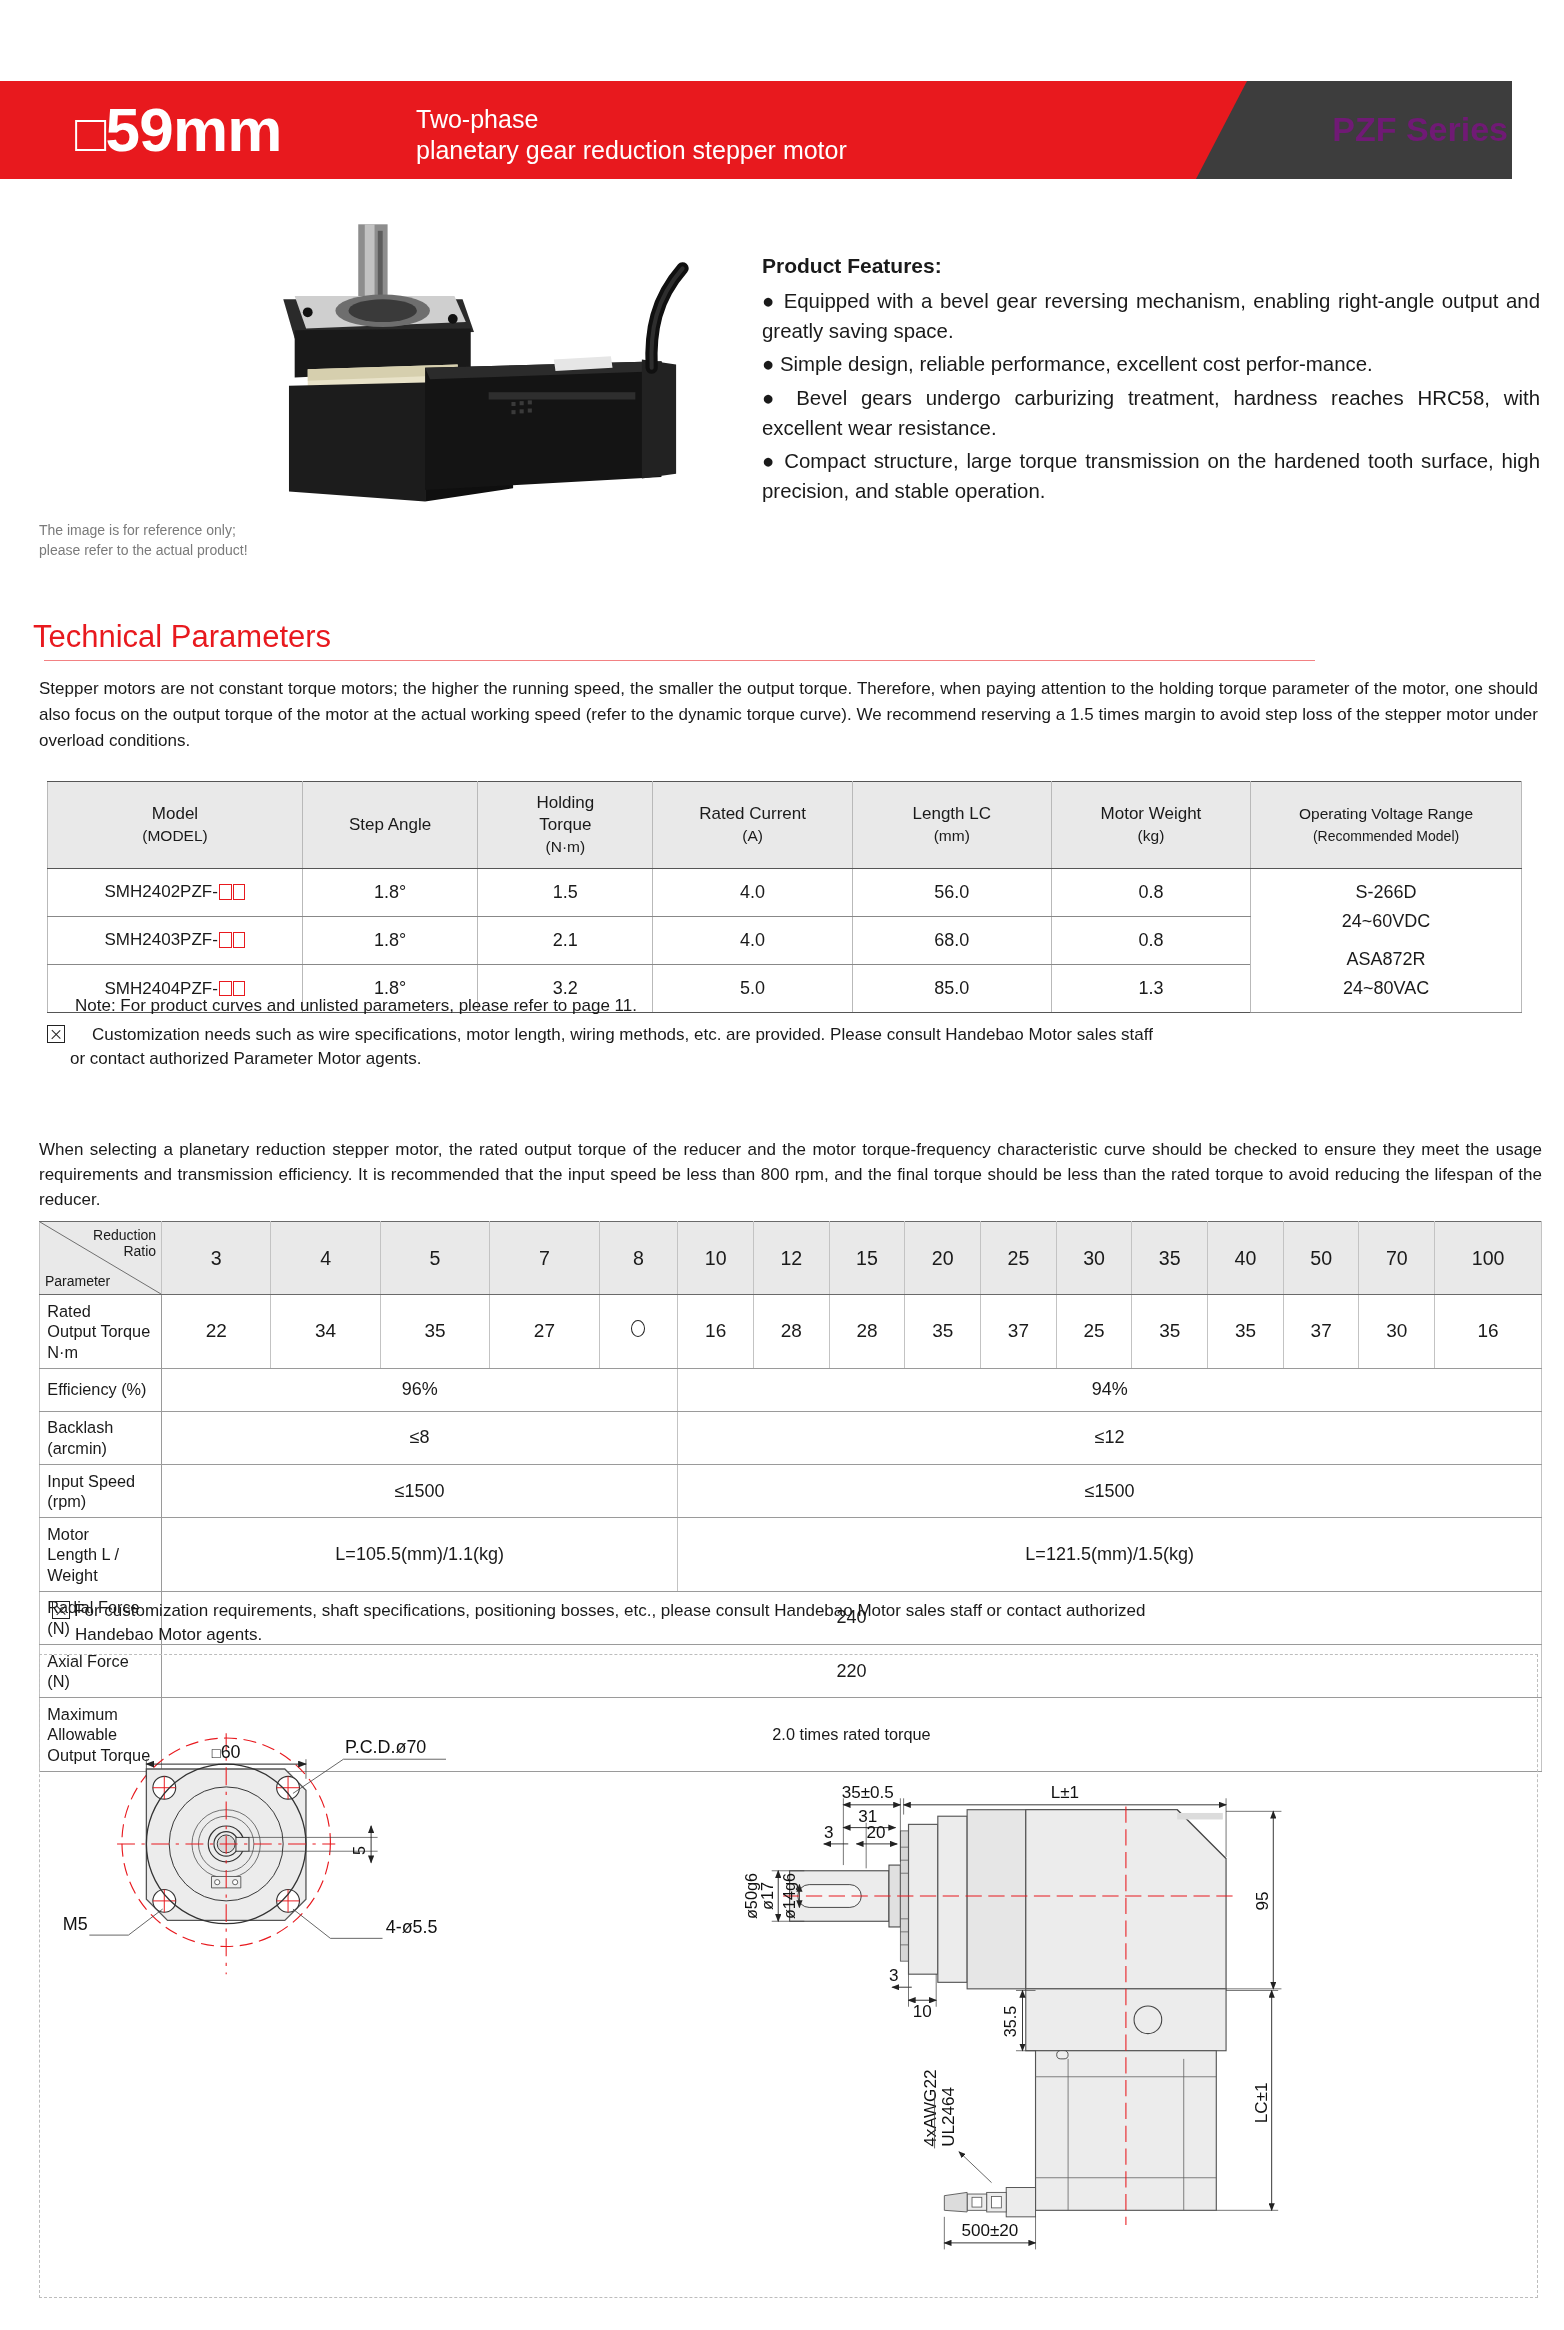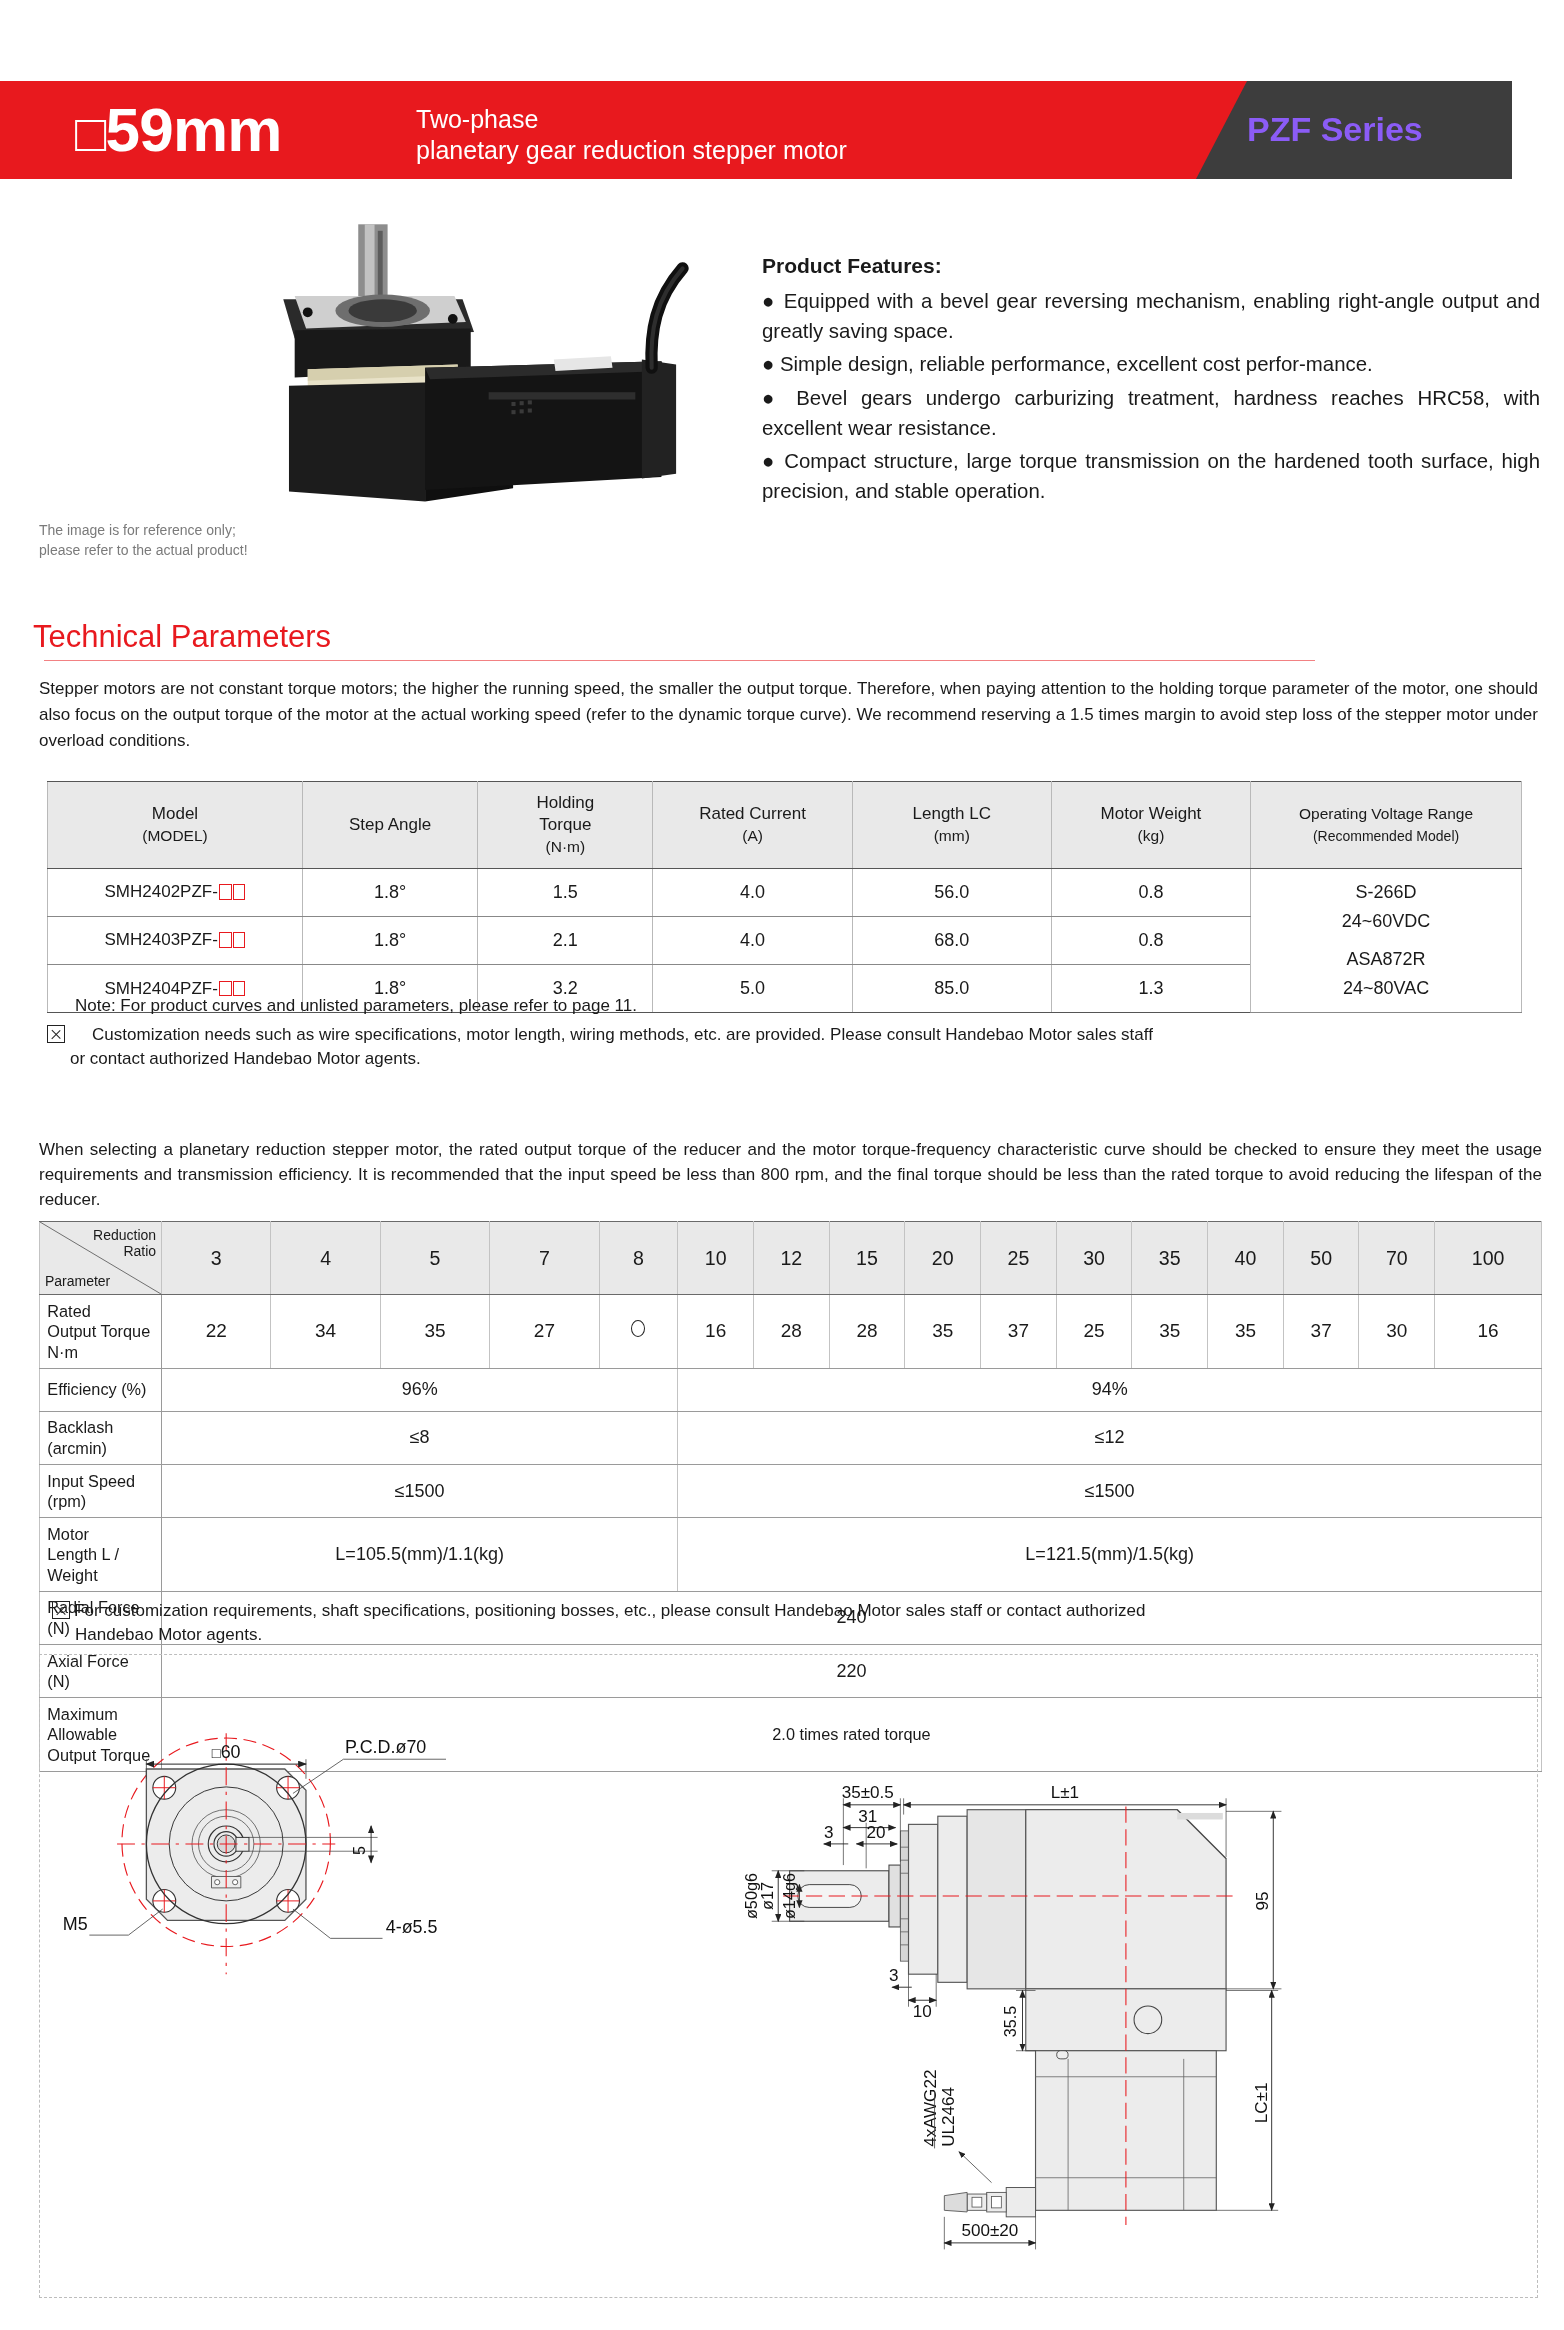--- a/index.html
+++ b/index.html
@@ -34,21 +34,21 @@
     position:absolute; left:75px; top:18px;
     font-size:62px; font-weight:700; color:#fff; letter-spacing:-0.8px;
     line-height:62px;
   }
   .size-label .sq { font-weight:400; font-size:52px; }
   .two-line { position:absolute; left:416px; top:23px; color:#fff; line-height:31px; }
   .two-line .l1 { font-size:25px; }
   .two-line .l2 { font-size:25px; }
   .series-label {
     position:absolute; left:1247px; top:29px; width:261px;
-    color:#8b5cf6; font-size:34px; font-weight:700; text-align:left;
+    color:#701a75; font-size:34px; font-weight:700; text-align:right;
   }
 
   
   .photo-area { position:absolute; left:244px; top:208px; width:473px; height:326px; }
   .photo-caption {
     position:absolute; left:39px; top:521px; width:310px;
     font-size:14px; color:#7a7a7a; line-height:19.6px;
   }
 
   
@@ -312,21 +312,21 @@
       <td>5.0</td>
       <td>85.0</td>
       <td>1.3</td>
     </tr>
   </tbody>
 </table>
 
 <div class="note1">Note: For product curves and unlisted parameters, please refer to page 11.</div>
 <div class="note2">
   <span class="ic"></span><span class="body">Customization needs such as wire specifications, motor length, wiring methods, etc. are provided. Please consult Handebao Motor sales staff</span>
-  <span class="ln2">or contact authorized Handebao Motor agents.</span>
+  <span class="ln2">or contact authorized Parameter Motor agents.</span>
 </div>
 
 <div class="para2">When selecting a planetary reduction stepper motor, the rated output torque of the reducer and the motor torque-frequency characteristic curve should be checked to ensure they meet the usage requirements and transmission efficiency. It is recommended that the input speed be less than 800 rpm, and the final torque should be less than the rated torque to avoid reducing the lifespan of the reducer.</div>
 
 <table class="tbl2">
   <thead>
     <tr>
       <td class="hdr-cell">
         <svg class="diag" viewBox="0 0 150 90" preserveAspectRatio="none">
           <line x1="0" y1="0" x2="150" y2="90" stroke="#6a6a6a" stroke-width="1.2"></line>

